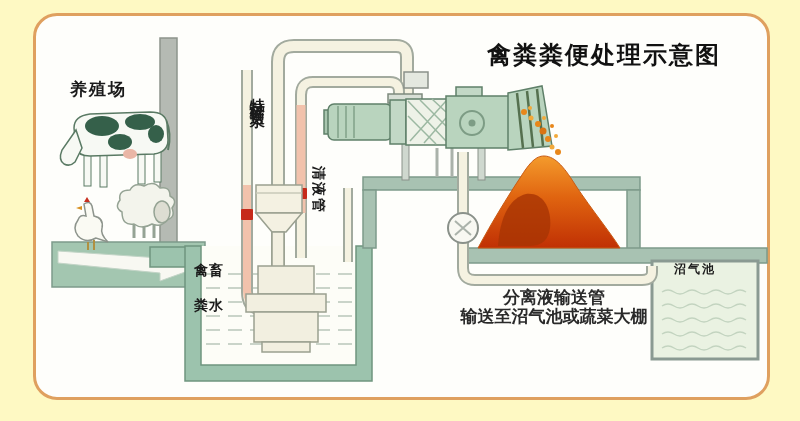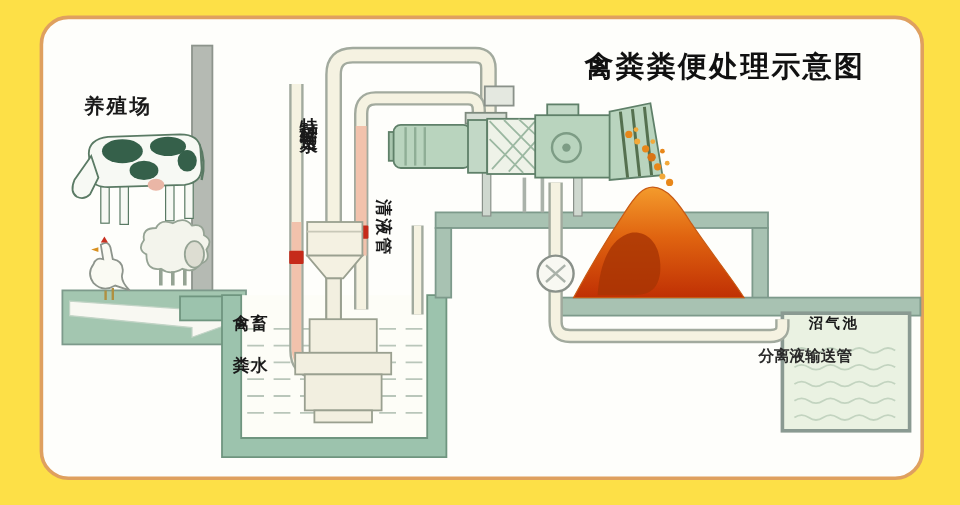--- a/index.html
+++ b/index.html
@@ -1,32 +1,32 @@
 <!DOCTYPE html>
 <html><head>
 <meta charset="utf-8">
 <style>
   html,body{margin:0;padding:0;background:#ffffff;}
-  .stage{position:relative;width:800px;height:421px;background:#fde047;overflow:hidden;
+  .stage{position:relative;width:800px;height:421px;background:#fef9c3;overflow:hidden;
          font-family:"DejaVu Sans",sans-serif;}
   .frame{position:absolute;left:33px;top:13px;width:731px;height:381px;
          border:3px solid #dfa05f;border-radius:24px;background:#fefefb;}
   svg.art{position:absolute;left:0;top:0;}
   .lbl{position:absolute;color:#1a1a1a;font-weight:bold;line-height:1.15;}
   .title{left:487px;top:42px;font-size:24px;letter-spacing:2px;color:#111;}
   .farm{left:70px;top:80px;font-size:17px;letter-spacing:2px;text-align:center;}
   .vpump{left:248px;top:86px;font-size:15px;writing-mode:vertical-rl;text-orientation:upright;
          letter-spacing:4px;}
   .clearpipe{left:327px;top:166px;font-size:14px;transform:rotate(90deg);
          transform-origin:left top;letter-spacing:2px;white-space:nowrap;}
   .manure{left:194px;top:243px;font-size:14px;letter-spacing:1px;}
   .manure span{display:block;margin-top:19px;}
   .orgfert{left:610px;top:156px;font-size:20px;letter-spacing:4px;color:#d03024;}
   .pool{left:674px;top:263px;font-size:12px;letter-spacing:2px;}
-  .note{left:398px;top:288px;width:312px;text-align:right;font-size:13px;color:#2a2a2a;}
+  .note{left:398px;top:288px;width:312px;text-align:center;font-size:17px;color:#2a2a2a;}
   .note span{display:block;line-height:19px;}
 </style>
 </head>
 <body>
 
 <div class="stage">
   <div class="frame"></div>
 
   <svg class="art" width="800" height="421" viewBox="0 0 800 421">
     <defs>
@@ -205,14 +205,15 @@
   <div class="lbl farm">养殖场</div>
   <div class="lbl vpump">特种输送泵</div>
   <div class="lbl clearpipe">清液管</div>
   <div class="lbl manure">
     <span>禽畜</span>
     <span>粪水</span>
   </div>
   <div class="lbl pool">沼气池</div>
   <div class="lbl note">
     <span>分离液输送管</span>
+    <span>输送至沼气池或蔬菜大棚</span>
   </div>
 </div>
 
 </body></html>

